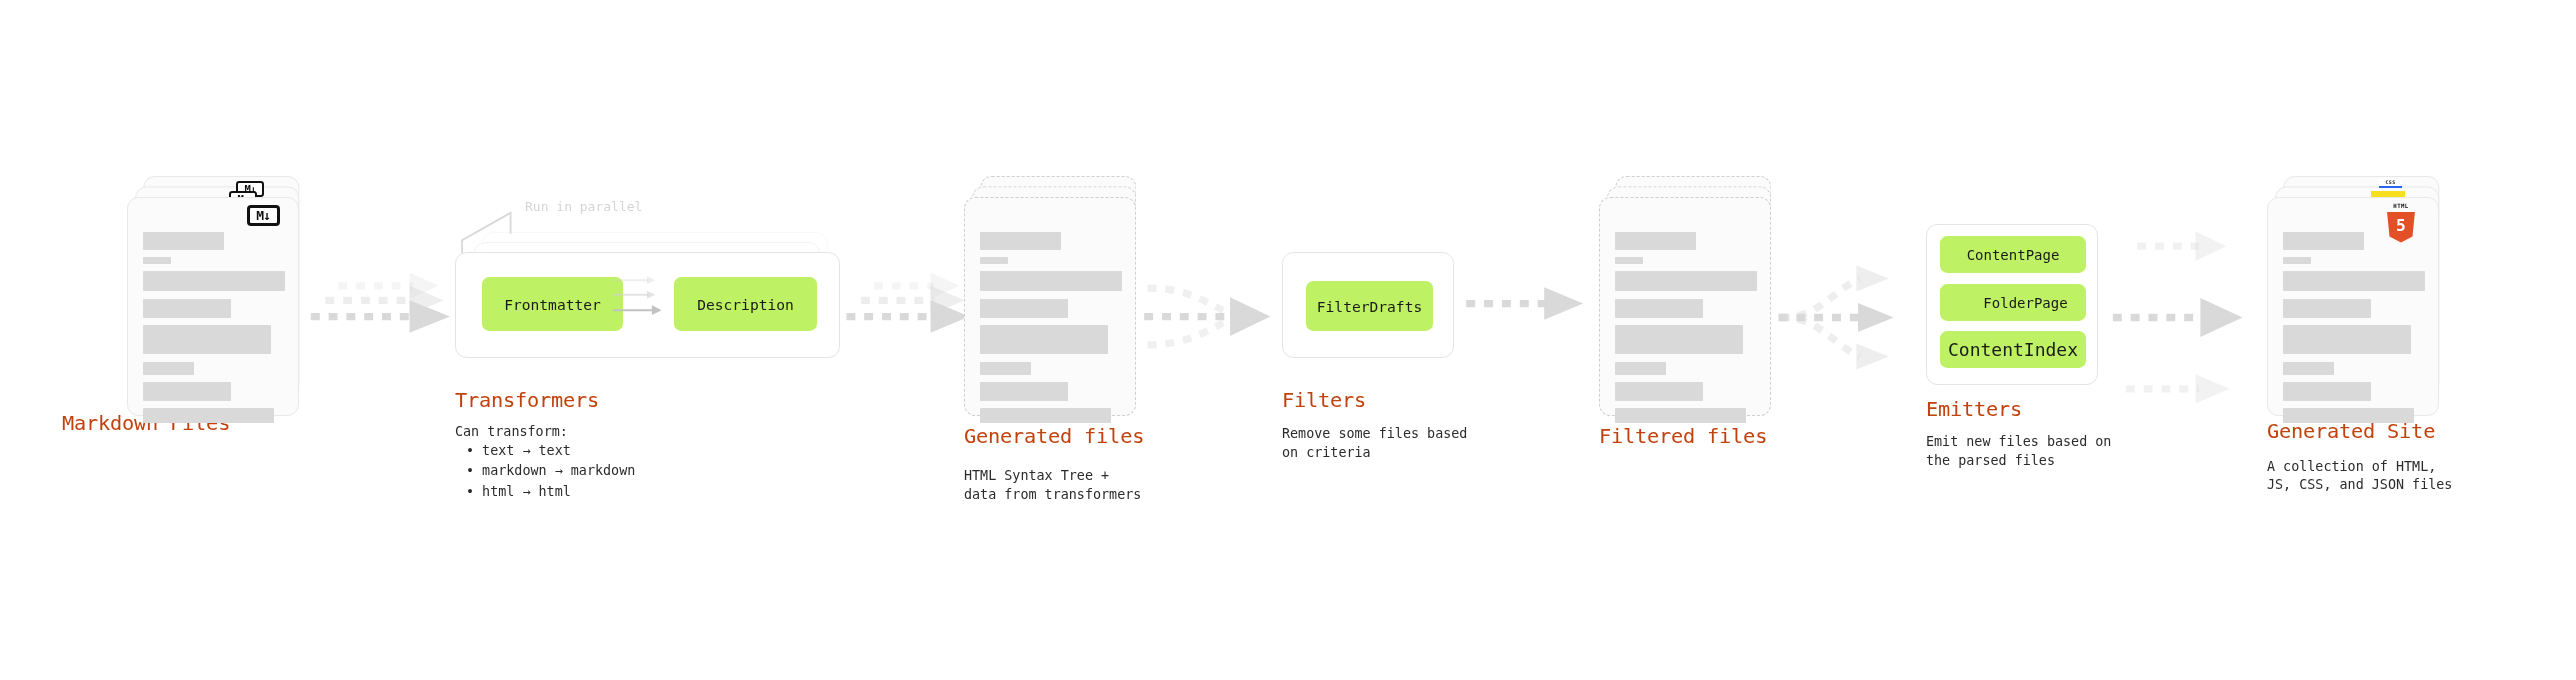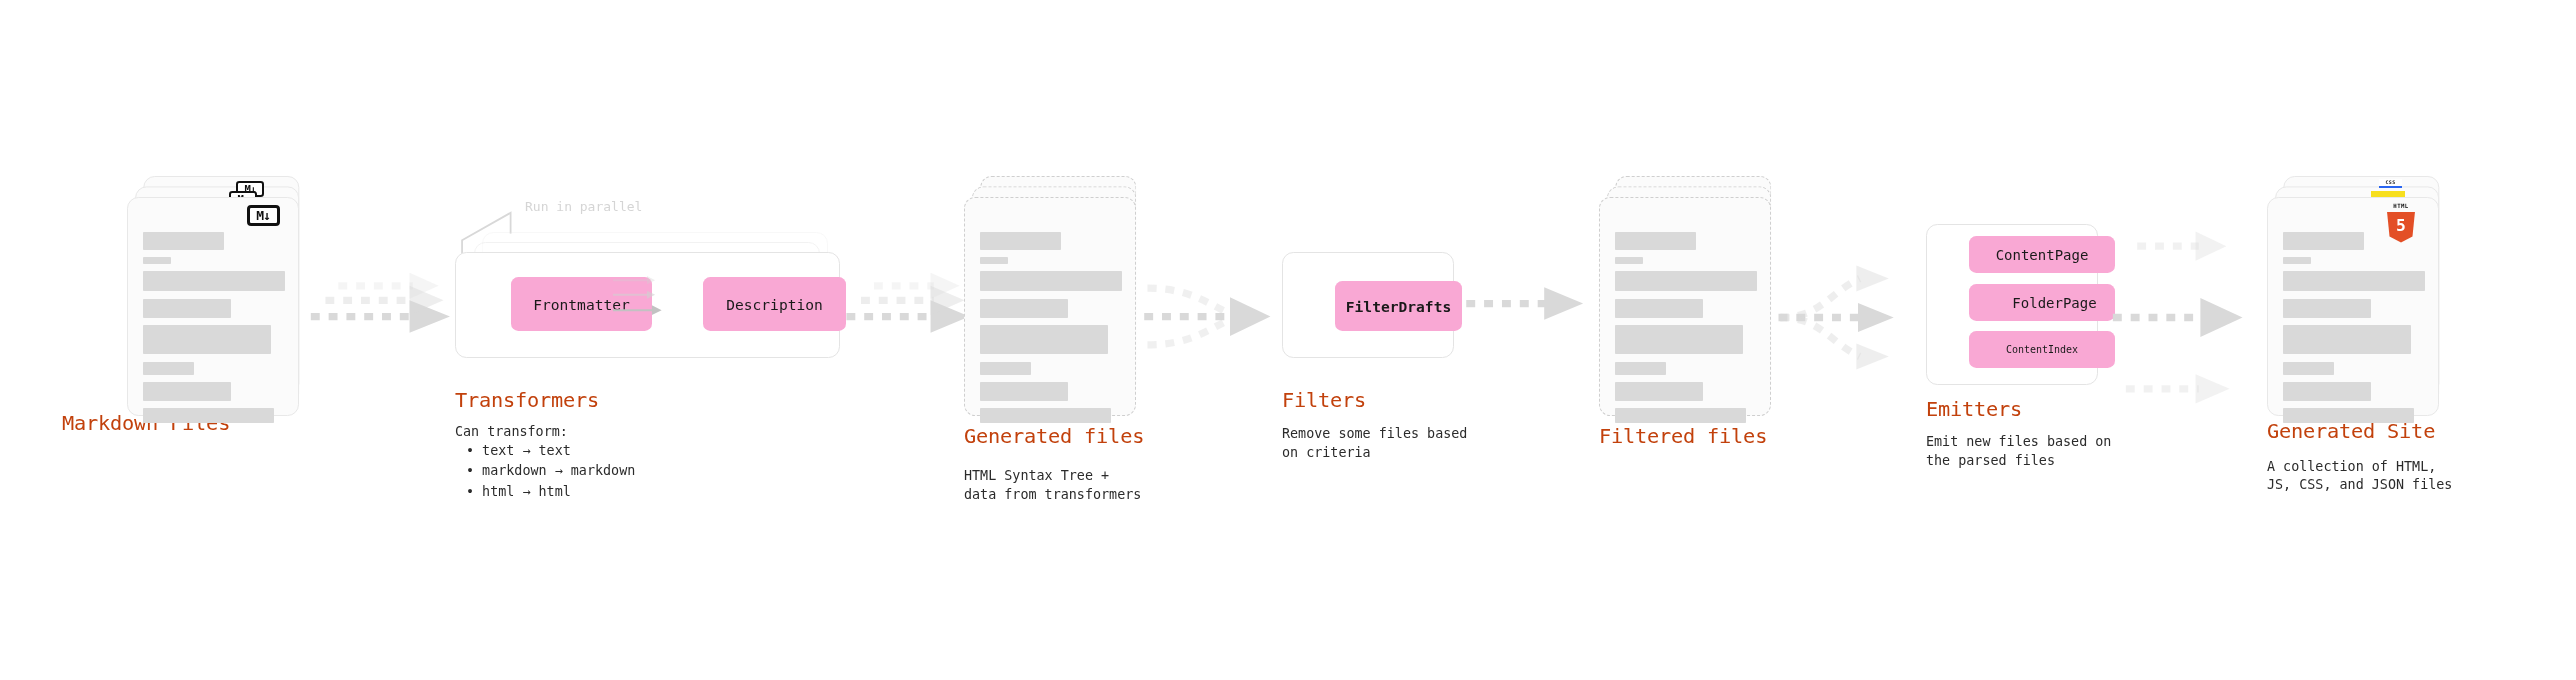--- a/index.html
+++ b/index.html
@@ -77,24 +77,24 @@
 
   
   .pbox {
     position: absolute;
     background: #ffffff;
     border: 1.3px solid #e4e4e4;
     border-radius: 11.4px;
   }
   .pill {
     position: absolute;
-    background: #f9a8d4;
+    background: #bef264;
     border-radius: 7.3px;
     display: flex; align-items: center; justify-content: center;
-    font-size: 14px; color: #1a1a1a; white-space: nowrap; margin-left: 29px;
+    font-size: 14px; color: #1a1a1a; white-space: nowrap;
   }
   .ghost1 { opacity: 0.45; }
   .ghost2 { opacity: 0.25; }
 
   .parallel-label {
     position: absolute;
     font-size: 13px; color: #d5d5d5; white-space: nowrap;
   }
 
   svg.ov { position: absolute; overflow: visible; pointer-events: none; }
@@ -205,21 +205,21 @@
 
   <svg class="ov" style="left:1136px; top:268px; width:154px; height:89px;" viewBox="0 0 190 110" width="154" height="89">
     <g fill="none" stroke="#d9d9d9" stroke-width="9" stroke-dasharray="11 11">
       <line x1="10" y1="60" x2="120" y2="60"></line>
       <path d="M 14 25 C 70 25 90 46 120 58" opacity="0.4"></path>
       <path d="M 14 95 C 70 95 90 74 120 62" opacity="0.4"></path>
     </g>
     <polygon points="116,36 166,60 116,84" fill="#d9d9d9"></polygon>
   </svg>
 
-  <div class="pbox" style="left:1282px; top:252px; width:172px; height:106px;font-weight:bold;">
+  <div class="pbox" style="left:1282px; top:252px; width:172px; height:106px;">
     <div class="pill" style="left:23px; top:28px; width:127px; height:50px; font-size:14.6px;">FilterDrafts</div>
   </div>
   <div class="title" style="left:1282px; top:388px;">Filters</div>
   <div class="subtitle" style="left:1282px; top:425px;">Remove some files based</div>
   <div class="subtitle" style="left:1282px; top:444px;">on criteria</div>
 
   <svg class="ov" style="left:1463px; top:284px; width:138px; height:57px;" viewBox="0 0 170 70" width="138" height="57">
     <g stroke="#d9d9d9" stroke-width="9" stroke-dasharray="11 11" fill="#d9d9d9">
       <line x1="4" y1="24" x2="104" y2="24"></line>
       <polygon points="100,4 148,24 100,44" stroke="none"></polygon>
@@ -251,21 +251,21 @@
       <path d="M 10 110 C 60 110 70 140 108 158" opacity="0.45"></path>
     </g>
     <polygon points="106,92 150,110 106,128" fill="#d9d9d9"></polygon>
     <polygon points="104,46 144,62 104,78" fill="#d9d9d9" opacity="0.45"></polygon>
     <polygon points="104,142 144,158 104,174" fill="#d9d9d9" opacity="0.45"></polygon>
   </svg>
 
   <div class="pbox" style="left:1926px; top:224px; width:172px; height:161px;">
     <div class="pill" style="left:13px; top:11.4px; width:146px; height:37px; font-size:14px;">ContentPage</div>
     <div class="pill" style="left:13px; top:59px; width:146px; height:37px; font-size:14px;padding-left:25px;">FolderPage</div>
-    <div class="pill" style="left:13px; top:106px; width:146px; height:37px; font-size:10px;">ContentIndex</div>
+    <div class="pill" style="left:13px; top:106px; width:146px; height:37px; font-size:18px;">ContentIndex</div>
   </div>
   <div class="title" style="left:1926px; top:397px;">Emitters</div>
   <div class="subtitle" style="left:1926px; top:433px;">Emit new files based on</div>
   <div class="subtitle" style="left:1926px; top:452px;">the parsed files</div>
 
   <svg class="ov" style="left:2108px; top:228px; width:154px; height:179px;" viewBox="0 0 190 220" width="154" height="179">
     <g stroke="#d9d9d9" stroke-width="9" stroke-dasharray="11 11" fill="#d9d9d9">
       <line x1="36" y1="22" x2="112" y2="22" opacity="0.35"></line>
       <polygon points="108,4 146,22 108,40" stroke="none" opacity="0.35"></polygon>
       <line x1="6" y1="110" x2="118" y2="110" opacity="1"></line>

